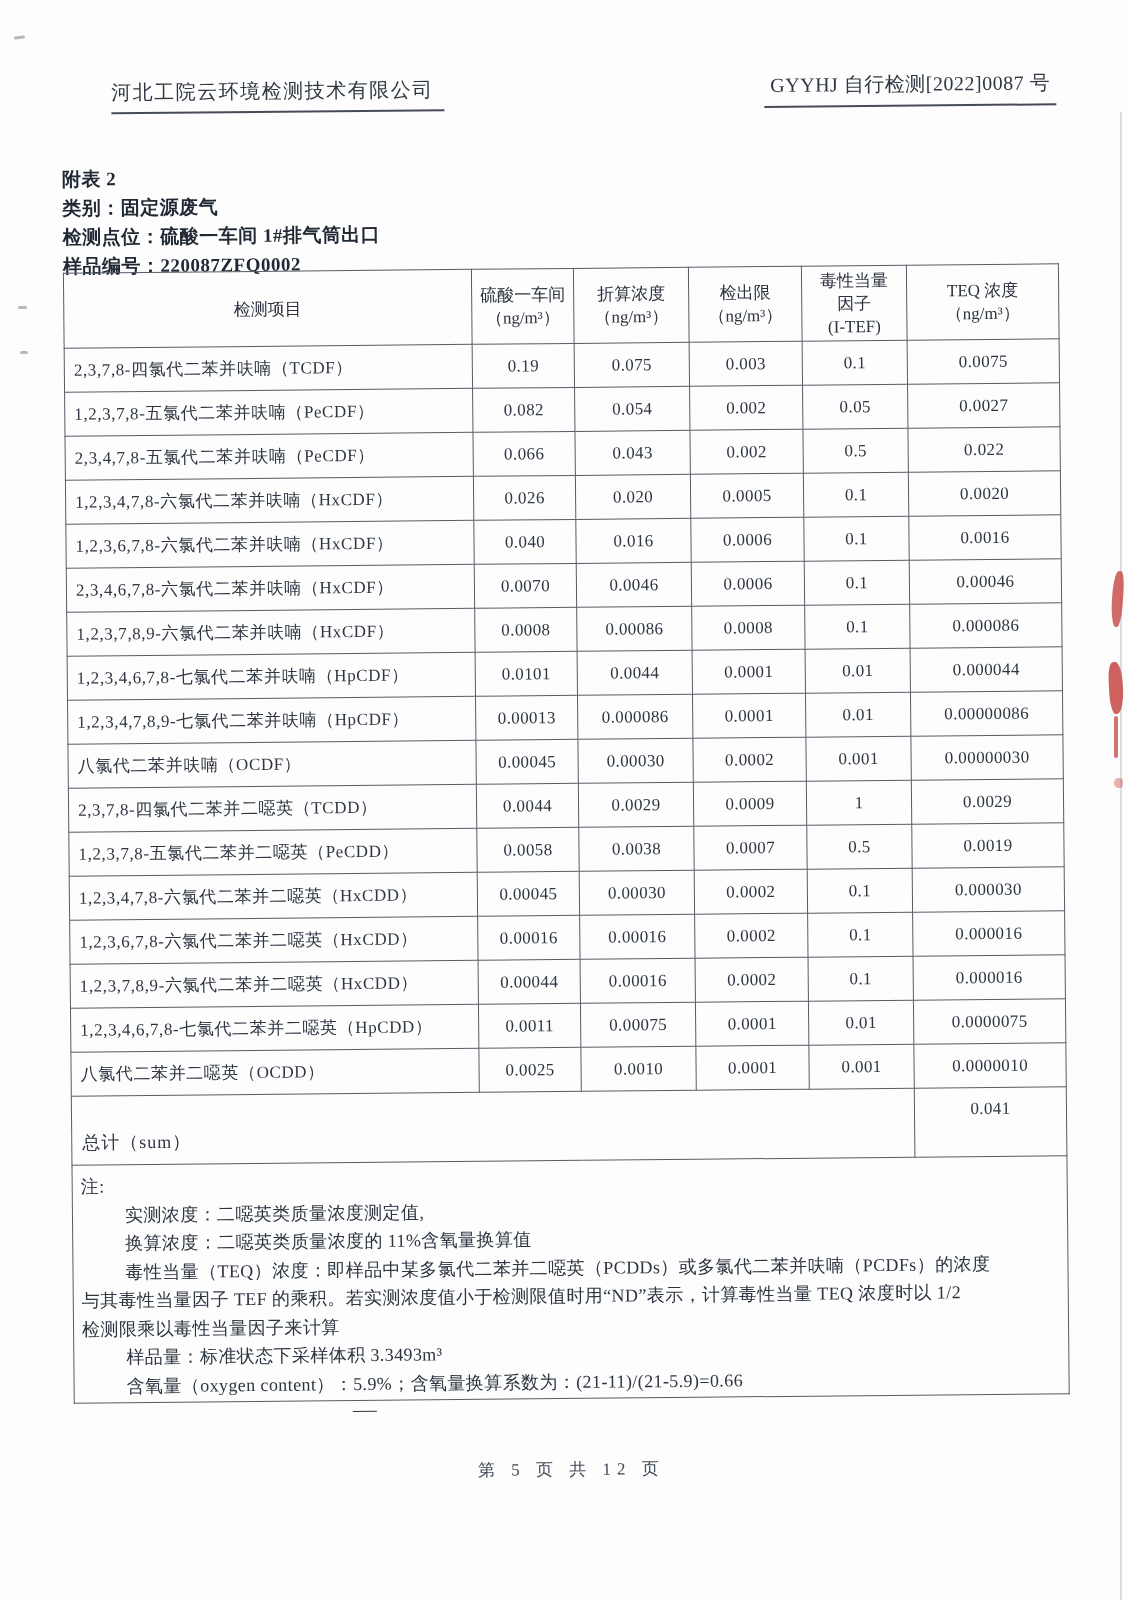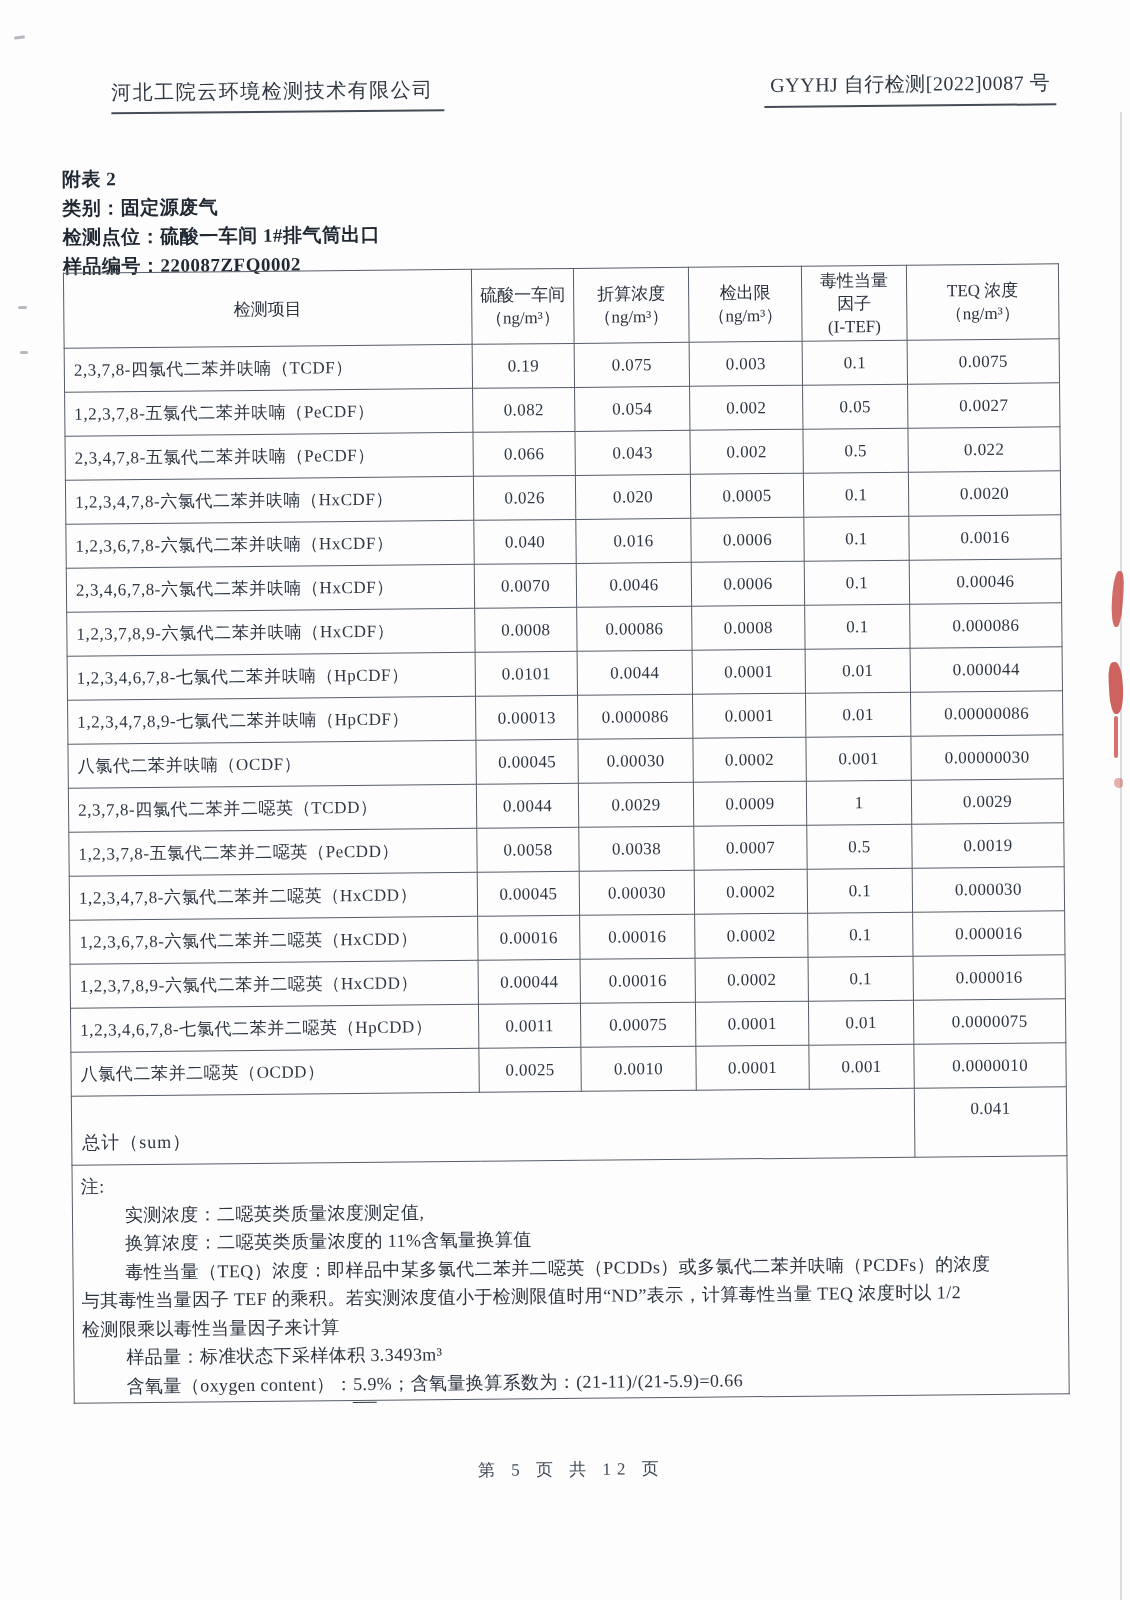--- a/index.html
+++ b/index.html
@@ -50,21 +50,21 @@
   tr.sum-row td{height:56px;}
   td.sum-label{text-align:left;vertical-align:bottom;padding:0 0 10px 10px;font-size:18px;letter-spacing:1px;}
   td.sum-value{vertical-align:top;padding-top:11px;}
   td.notes-cell{
     height:230px;vertical-align:top;text-align:left;
     padding:7px 8px 0 8px;font-size:18px;line-height:28.5px;letter-spacing:.4px;
     color:#2d3541;
   }
   .note-indent{padding-left:44px;}
   .note-flush{padding-left:0;}
-  .u{border-bottom:1.6px solid #2d3541;padding-bottom:8px;}
+  .u{border-bottom:1.6px solid #2d3541;padding-bottom:17px;}
   
   .footer{position:absolute;top:1458px;left:0;width:1130px;text-align:center;
     font-size:17px;letter-spacing:6px;color:#3f4855;}
   
   .edge-line{position:absolute;left:1120px;top:112px;width:2px;height:1488px;background:#d9dce1;}
   .stamp{position:absolute;border-radius:45% 35% 40% 50%;}
   .stamp.s1{left:1112px;top:571px;width:11px;height:56px;opacity:.85;transform:rotate(4deg);}
   .stamp.s2{left:1109px;top:662px;width:14px;height:52px;opacity:.9;transform:rotate(-3deg);border-radius:35% 45% 50% 40%;}
   .stamp.s3{left:1114px;top:716px;width:4px;height:42px;opacity:.8;border-radius:2px;}
   .stamp.s4{left:1114px;top:778px;width:9px;height:10px;opacity:.45;}

